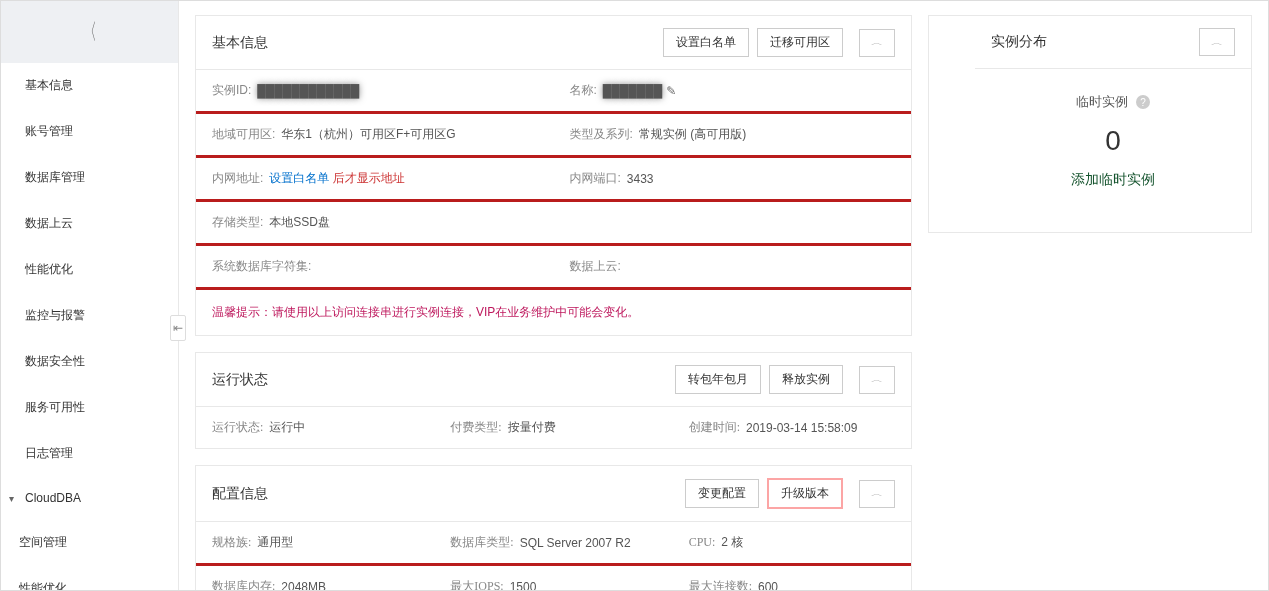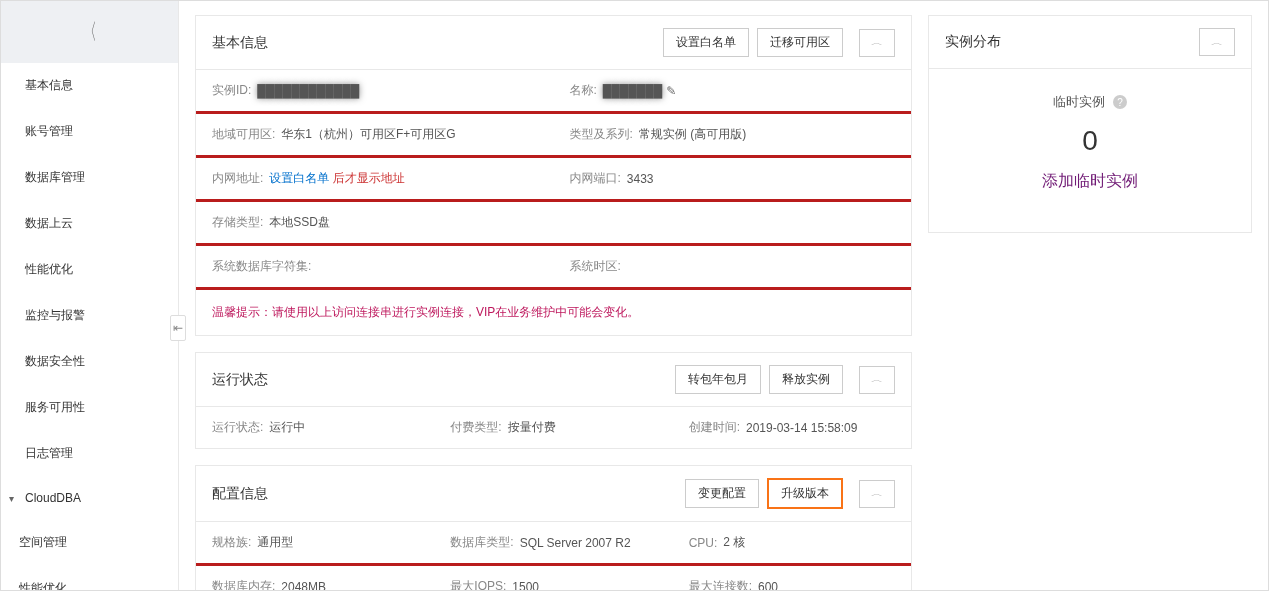--- a/index.html
+++ b/index.html
@@ -97,21 +97,21 @@
     .btn {
       padding: 5px 12px;
       border: 1px solid #ccc;
       background: #fff;
       font-size: 12px;
       color: #333;
       cursor: pointer;
       border-radius: 0;
     }
     .btn.highlight {
-      border: 2px solid #f97316;
+      border: 2px solid #fca5a5;
     }
     .collapse-btn {
       width: 36px;
       height: 28px;
       border: 1px solid #ccc;
       background: #fff;
       display: flex;
       align-items: center;
       justify-content: center;
       cursor: pointer;
@@ -141,37 +141,37 @@
       font-size: 12px;
     }
     .cell3 { flex: 1; padding: 12px 16px; display: flex; align-items: center; }
     .three-col .row .cell3 { border-right: 0; }
     .edit-icon {
       display: inline-block;
       margin-left: 4px;
       cursor: pointer;
       color: #666;
     }
-    .main-right .panel { height: 218px; }
+    .main-right .panel { height: 218px; padding-left: 46px; }
     .dist-body {
       display: flex;
       flex-direction: column;
       align-items: center;
       padding: 24px 0;
     }
     .dist-label { font-size: 13px; color: #555; display: flex; align-items: center; gap: 8px;}
     .dist-help {
       width: 14px; height: 14px; border-radius: 50%;
       background: #ccc; color: #fff; font-size: 10px;
       display: flex; align-items: center; justify-content: center;
     }
     .dist-count { font-size: 28px; color: #333; margin: 14px 0; }
-    .dist-link { color: #701a75; font-size: 16px; cursor: pointer; font-family: Liberation Mono, monospace; }
+    .dist-link { color: #14532d; font-size: 14px; cursor: pointer; font-family: Liberation Mono, monospace; }
     .three-col .cell3 { color: #888; font-size: 12px; }
-    .three-col .cell3 .label { color:#888; margin-right: 6px; }
+    .three-col .cell3 .label { color:#888; margin-right: 6px; font-family: Liberation Serif, serif; }
     .three-col .cell3 .value { color:#555; }
     .blur { color: transparent; text-shadow: 0 0 6px rgba(80,80,80,0.6); user-select:none; }
   </style>
 </head>
 <body>
 
 <div class="container">
   <div class="sidebar">
     <div class="sidebar-back">
       <span class="back-chevron">〈</span>
@@ -248,21 +248,21 @@
               <span class="label">存储类型:</span>
               <span class="value">本地SSD盘</span>
             </div>
           </div>
           <div class="row">
             <div class="cell">
               <span class="label">系统数据库字符集:</span>
               <span class="value"></span>
             </div>
             <div class="cell">
-              <span class="label">系统时区:</span>
+              <span class="label">数据上云:</span>
               <span class="value"></span>
             </div>
           </div>
           <div class="tip-row">温馨提示：请使用以上访问连接串进行实例连接，VIP在业务维护中可能会变化。</div>
         </div>
       </div>
 
       <div class="panel three-col">
         <div class="panel-header">
           <div class="panel-title">运行状态</div>

